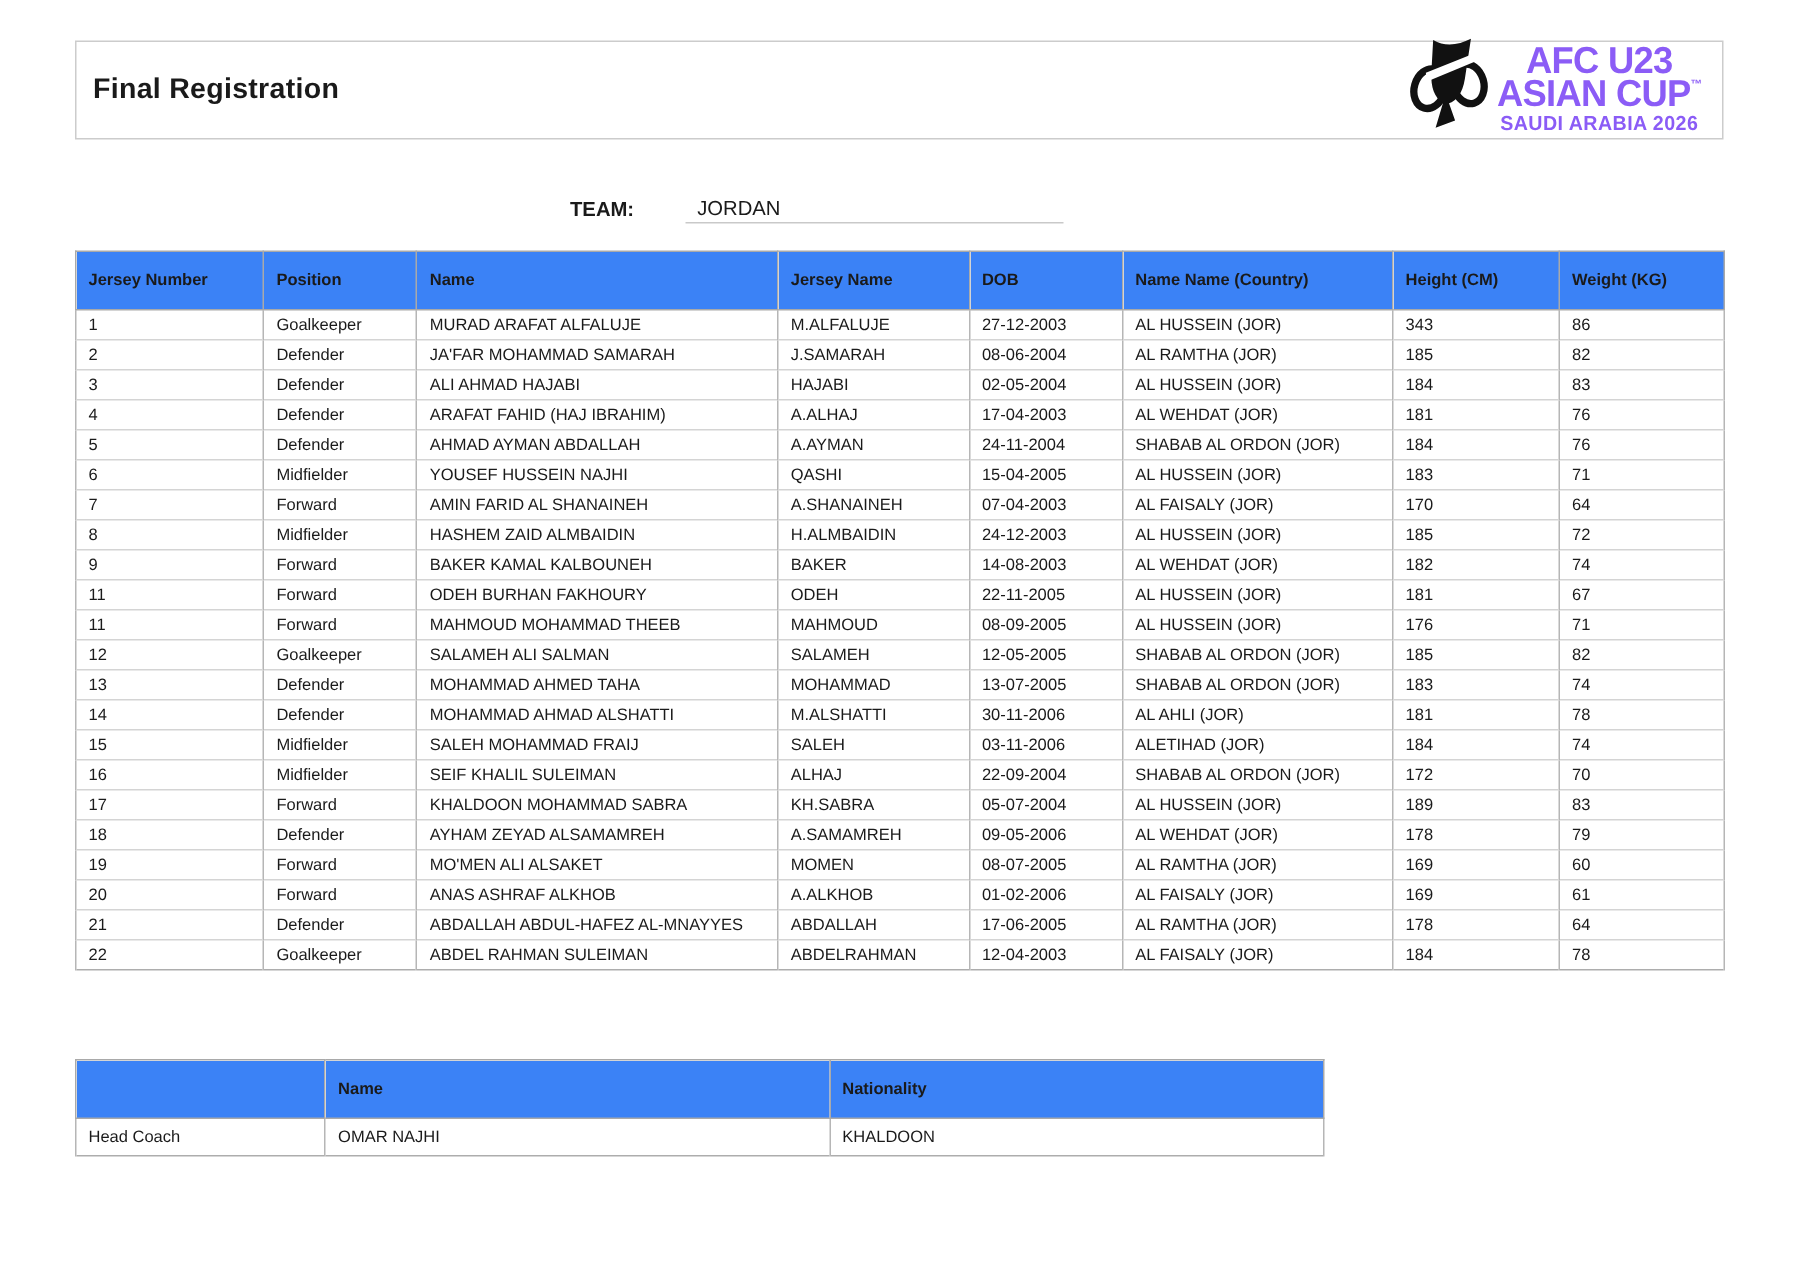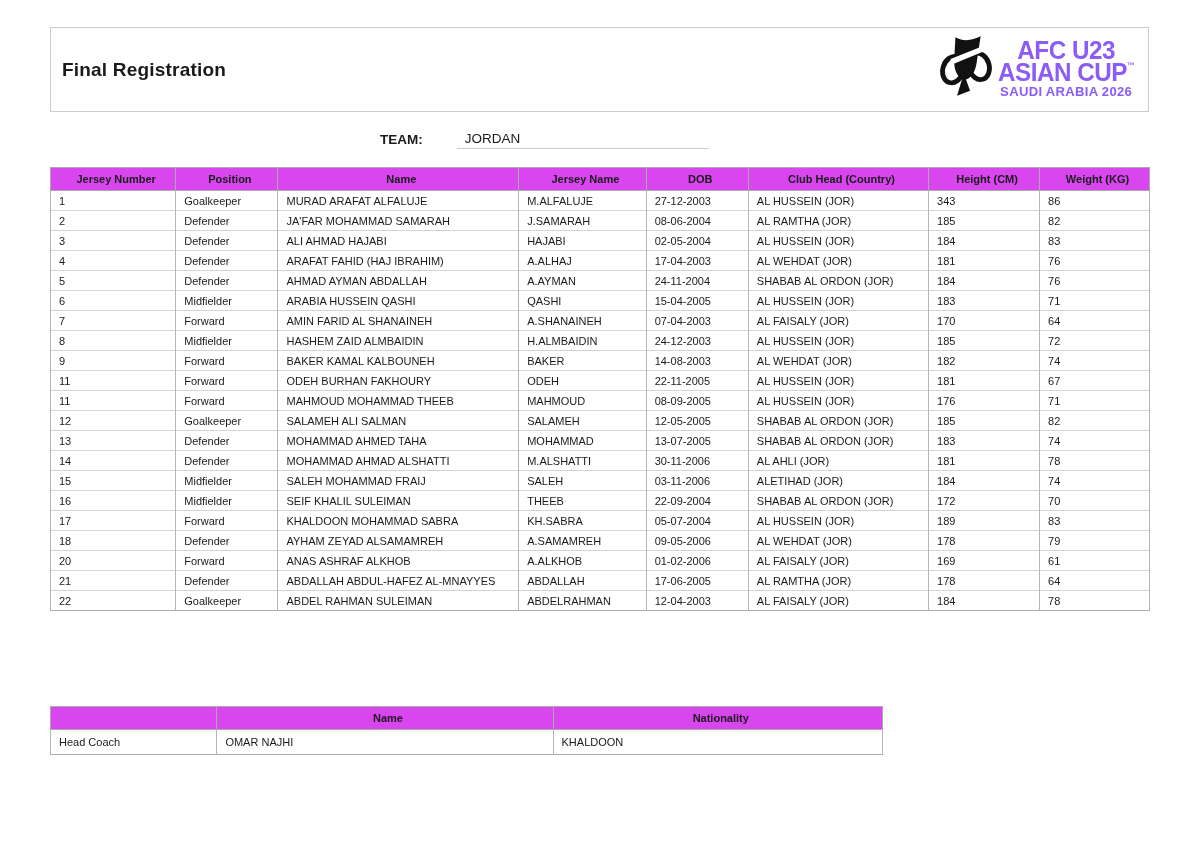--- a/index.html
+++ b/index.html
@@ -1,21 +1,21 @@
 <!DOCTYPE html>
 <html><head>
 <meta charset="utf-8">
 <style>
   * { margin:0; padding:0; box-sizing:border-box; }
   html,body { background:#fff; }
   body { font-family:"Liberation Sans", sans-serif; color:#1a1a1a; }
   .page { position:relative; width:1200px; height:848px; background:#ffffff; overflow:hidden; }
 
   
-  .header-box { position:absolute; left:50px; top:27px; width:1099px; height:85px;
+  .header-box { position:absolute; left:50px; top:27px; width:1099px; height:66px;
                 border:1px solid #cccccc; background:#fff; }
   .doc-title { position:absolute; left:11px; top:50%; transform:translateY(-50%);
                font-size:19px; font-weight:bold; letter-spacing:.2px; }
   .logo { position:absolute; right:9px; top:50%; transform:translateY(-50%);
           display:flex; align-items:center; gap:6px; }
   .logo-text { text-align:center; color:#8b5cf6; }
   .logo-l1, .logo-l2 { font-size:25px; font-weight:bold; line-height:22px;
                        letter-spacing:-.5px; transform:scaleX(.97); transform-origin:left; white-space:nowrap; }
   .logo-l2 sup { font-size:8px; vertical-align:top; line-height:10px; }
   .logo-l3 { font-size:13.5px; font-weight:bold; letter-spacing:.3px; line-height:17px;
@@ -25,22 +25,22 @@
   .team-line { position:absolute; left:380px; top:131px; display:flex; align-items:flex-end; }
   .team-label { font-size:13.5px; font-weight:bold; padding-bottom:2px; }
   .team-value { margin-left:34px; width:252px; border-bottom:1px solid #c9c9c9;
                 font-size:13.5px; padding:0 0 2px 8px; }
 
   
   table { border-collapse:collapse; table-layout:fixed; width:100%; font-size:11px; }
   .players-table-wrap { position:absolute; left:50px; top:167px; width:1100px; }
   .officials-table-wrap { position:absolute; left:50px; top:706px; width:833px; }
   table { border:1px solid #adadad; }
-  th { background:#d946ef; border:1px solid #a9a9a9; font-weight:bold; text-align:center;
-       height:23px; padding:0 2px 0 8px; overflow:hidden; white-space:nowrap; }
+  th { background:#3b82f6; border:1px solid #a9a9a9; font-weight:bold; text-align:left;
+       height:39px; padding:0 2px 0 8px; overflow:hidden; white-space:nowrap; }
   td { border-left:1px solid #b6b6b6; border-right:1px solid #b6b6b6;
        border-top:1px solid #d4d4d4; height:20px; padding:0 2px 0 8px;
        overflow:hidden; white-space:nowrap; background:#fff; }
   tbody tr:first-child td { border-top:1px solid #a9a9a9; }
   .officials-table-wrap td { height:25px; }
 </style>
 </head>
 <body>
 
 <div class="page">
@@ -83,21 +83,21 @@
           <col style="width:10.1%">
           <col style="width:10%">
       </colgroup>
       <thead>
           <tr>
             <th>Jersey Number</th>
             <th>Position</th>
             <th>Name</th>
             <th>Jersey Name</th>
             <th>DOB</th>
-            <th>Club Head (Country)</th>
+            <th>Name Name (Country)</th>
             <th>Height (CM)</th>
             <th>Weight (KG)</th>
           </tr>
         </thead>
       <tbody>
           <tr>
             <td>1</td>
             <td>Goalkeeper</td>
             <td>MURAD ARAFAT ALFALUJE</td>
             <td>M.ALFALUJE</td>
@@ -142,21 +142,21 @@
             <td>AHMAD AYMAN ABDALLAH</td>
             <td>A.AYMAN</td>
             <td>24-11-2004</td>
             <td>SHABAB AL ORDON (JOR)</td>
             <td>184</td>
             <td>76</td>
           </tr>
           <tr>
             <td>6</td>
             <td>Midfielder</td>
-            <td>ARABIA HUSSEIN QASHI</td>
+            <td>YOUSEF HUSSEIN NAJHI</td>
             <td>QASHI</td>
             <td>15-04-2005</td>
             <td>AL HUSSEIN (JOR)</td>
             <td>183</td>
             <td>71</td>
           </tr>
           <tr>
             <td>7</td>
             <td>Forward</td>
             <td>AMIN FARID AL SHANAINEH</td>
@@ -243,21 +243,21 @@
             <td>SALEH</td>
             <td>03-11-2006</td>
             <td>ALETIHAD (JOR)</td>
             <td>184</td>
             <td>74</td>
           </tr>
           <tr>
             <td>16</td>
             <td>Midfielder</td>
             <td>SEIF KHALIL SULEIMAN</td>
-            <td>THEEB</td>
+            <td>ALHAJ</td>
             <td>22-09-2004</td>
             <td>SHABAB AL ORDON (JOR)</td>
             <td>172</td>
             <td>70</td>
           </tr>
           <tr>
             <td>17</td>
             <td>Forward</td>
             <td>KHALDOON MOHAMMAD SABRA</td>
             <td>KH.SABRA</td>
@@ -268,20 +268,30 @@
           </tr>
           <tr>
             <td>18</td>
             <td>Defender</td>
             <td>AYHAM ZEYAD ALSAMAMREH</td>
             <td>A.SAMAMREH</td>
             <td>09-05-2006</td>
             <td>AL WEHDAT (JOR)</td>
             <td>178</td>
             <td>79</td>
+          </tr>
+          <tr>
+            <td>19</td>
+            <td>Forward</td>
+            <td>MO'MEN ALI ALSAKET</td>
+            <td>MOMEN</td>
+            <td>08-07-2005</td>
+            <td>AL RAMTHA (JOR)</td>
+            <td>169</td>
+            <td>60</td>
           </tr>
           <tr>
             <td>20</td>
             <td>Forward</td>
             <td>ANAS ASHRAF ALKHOB</td>
             <td>A.ALKHOB</td>
             <td>01-02-2006</td>
             <td>AL FAISALY (JOR)</td>
             <td>169</td>
             <td>61</td>

